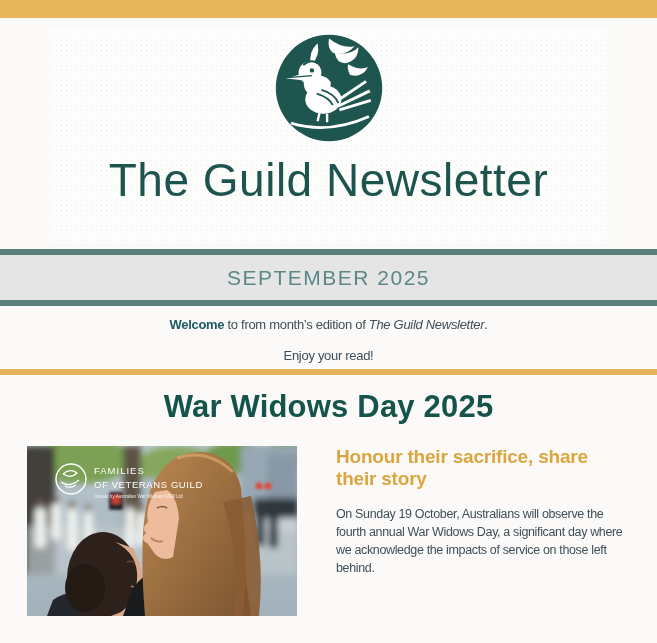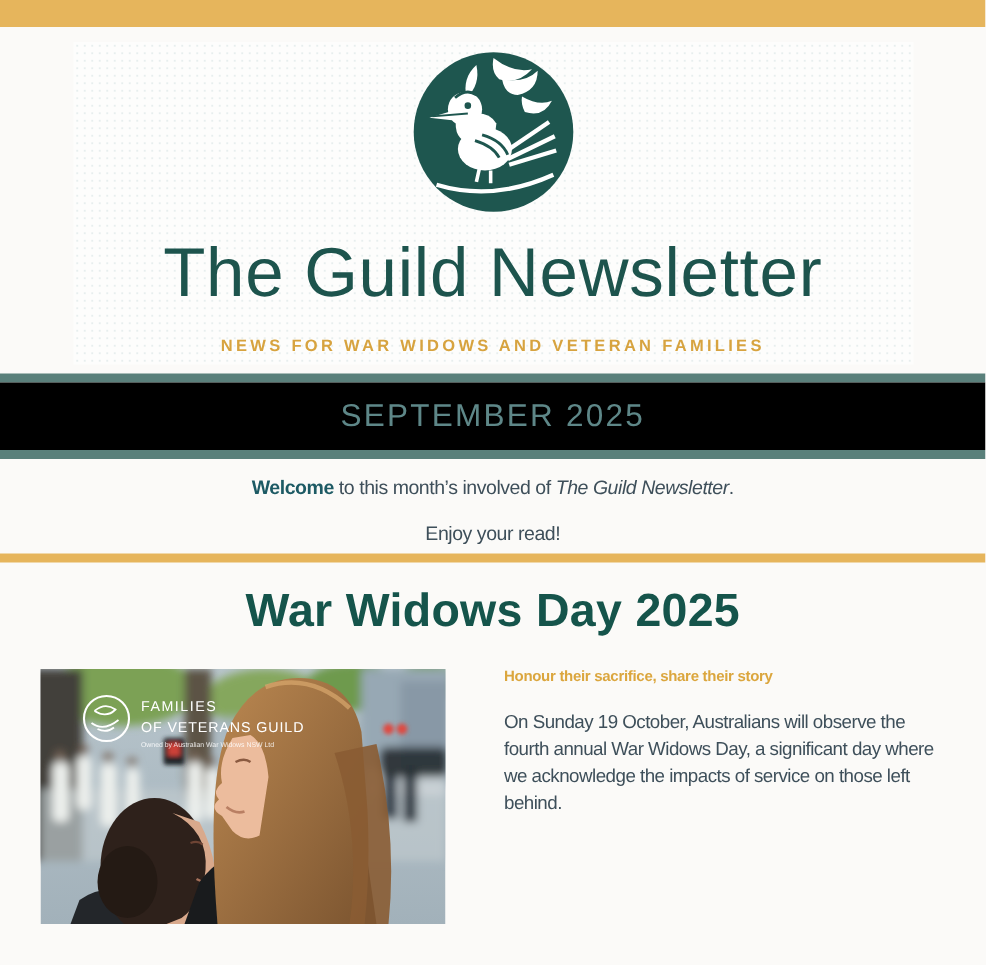--- a/index.html
+++ b/index.html
@@ -22,21 +22,21 @@
     font-size:46px;font-weight:normal;color:#1d544d;
     margin:4px 0 0;letter-spacing:0.5px;
   }
   .tagline{
     margin-top:17px;font-size:11px;font-weight:bold;
     letter-spacing:2.2px;color:#d7a33f;
   }
   .bar-teal{height:6px;background:#5a807b;}
   .bar-teal.first{margin-top:6px;}
   .date-band{
-    height:45px;background:#000000;
+    height:45px;background:#e5e5e5;
     display:flex;align-items:center;justify-content:center;text-align:center;
   }
   .date-title{
     font-size:21px;font-weight:normal;color:#5e8788;letter-spacing:1.5px;margin:0;
   }
   .intro{
     text-align:center;color:#3e4f5a;font-size:13px;line-height:1.35;
     letter-spacing:-0.3px;padding:10px 12px 0;
   }
   .intro p{margin:0 auto 13px;max-width:632px;}
@@ -44,21 +44,21 @@
   .welcome-bold{font-weight:bold;color:#1d5a64;text-align:right;}
   .bar-gold{height:6px;background:#e6b55c;margin-top:5px;}
   .feature-title{
     text-align:center;font-size:31px;font-weight:bold;color:#15544b;
     margin:14px 0 4px;letter-spacing:0.2px;
   }
   .columns{display:flex;align-items:flex-start;padding:0 27px;margin-top:21px;}
   .photo{width:270px;height:170px;flex:none;display:block;}
   .col-text{margin-left:39px;width:296px;}
   .feature-subheading{
-    color:#dba63e;font-weight:bold;font-size:10px;letter-spacing:-0.2px;margin:0;
+    color:#dba63e;font-weight:bold;font-size:19px;letter-spacing:-0.2px;margin:0;
   }
   .feature-body{
     color:#3e4f5a;font-size:12.5px;line-height:1.45;letter-spacing:-0.35px;
     margin:15px 0 0;
   }
 </style>
 </head>
 <body>
 
 <div class="topbar"></div>
@@ -85,31 +85,30 @@
     <path d="M17 49 L42 47" stroke="#1e564f" stroke-width="1.3"></path>
     <circle cx="42" cy="41.5" r="2.3" fill="#1e564f"></circle>
     <path d="M33 36 q8 -7 15 -2" stroke="#1e564f" stroke-width="2" fill="none"></path>
     <g stroke="#1e564f" stroke-width="2" fill="none">
       <path d="M52 62 q14 4 18 14"></path>
       <path d="M47 66 q13 4 17 12"></path>
     </g>
     <path d="M50 86 l-2 9 M58 87 l0 9" stroke="#ffffff" stroke-width="2.5"></path>
   </svg>
   <h1 class="page-title">The Guild Newsletter</h1>
-  <div class="tagline">NEWS FOR WAR WIDOWS AND VETERAN FAMILIES</div>
 </div>
 
 <div class="bar-teal first"></div>
 <div class="date-band">
   <h2 class="date-title">SEPTEMBER 2025</h2>
 </div>
 <div class="bar-teal"></div>
 
 <div class="intro">
-  <p><span class="welcome-bold">Welcome</span><span> to this month’s involved of </span><i>The Guild Newsletter</i><span>.</span></p>
+  <p><span class="welcome-bold">Welcome</span><span> to from month’s edition of </span><i>The Guild Newsletter</i><span>.</span></p>
   <p class="last">Enjoy your read!</p>
 </div>
 
 <div class="bar-gold"></div>
 
 <h2 class="feature-title">War Widows Day 2025</h2>
 
 <div class="columns">
 
   <svg class="photo" viewBox="0 0 270 170" preserveAspectRatio="none" role="img">

